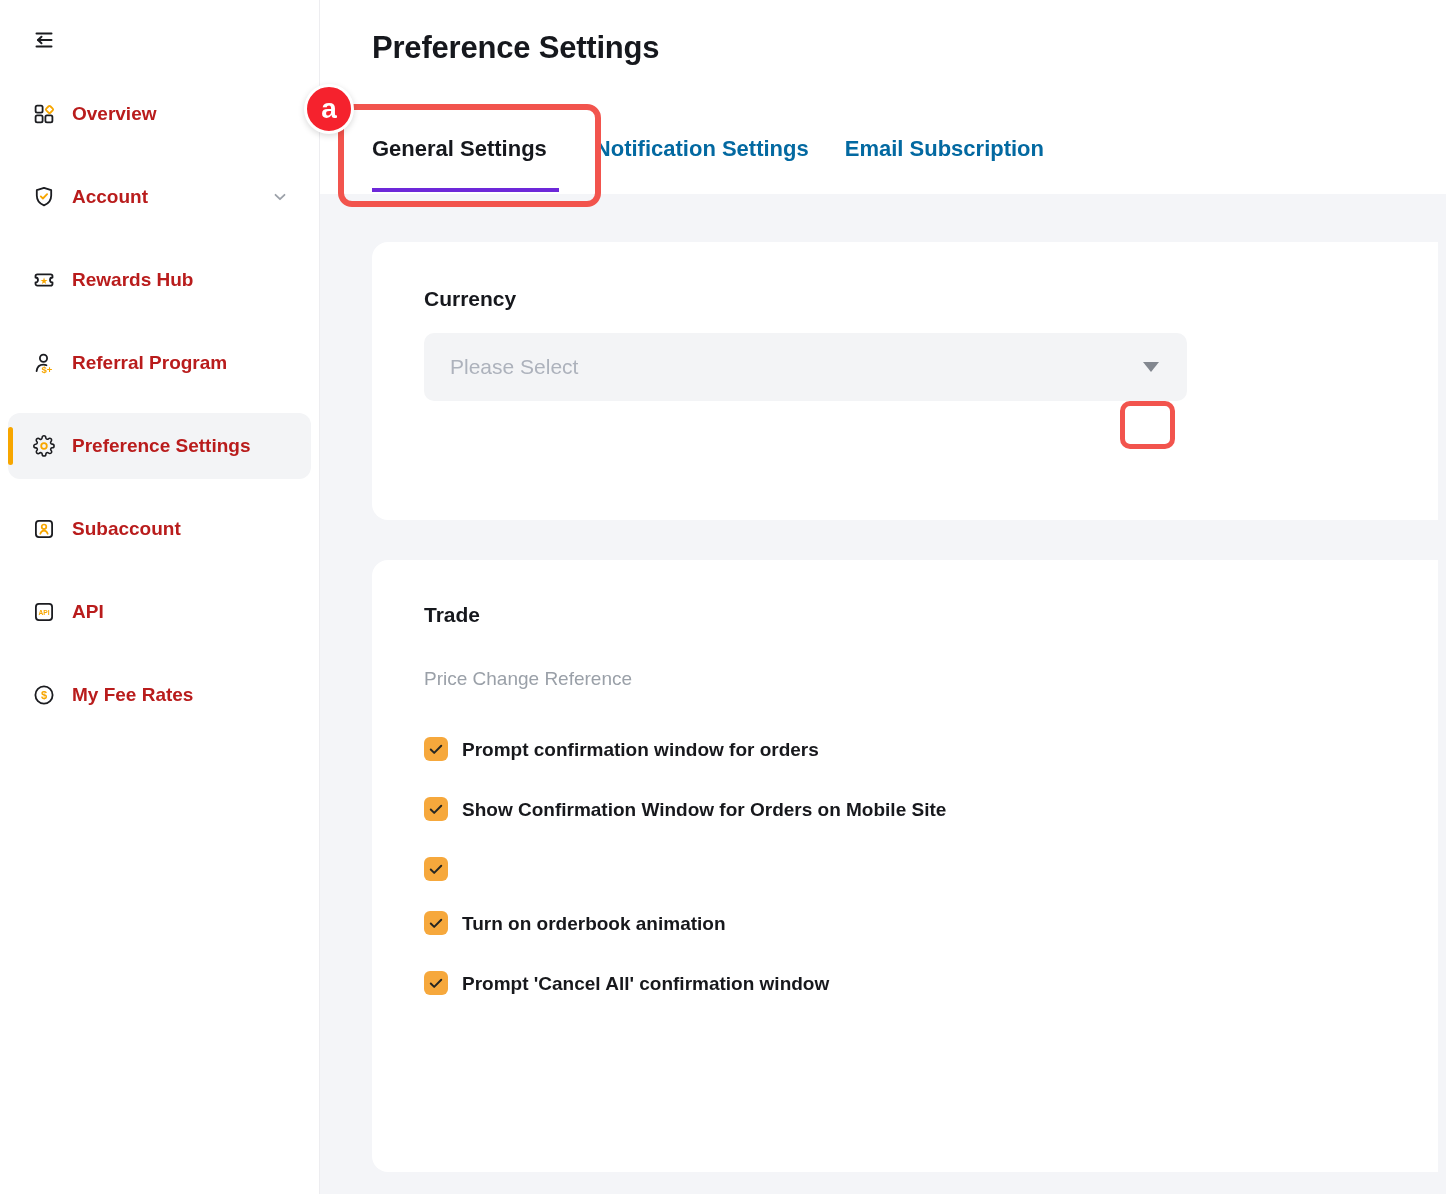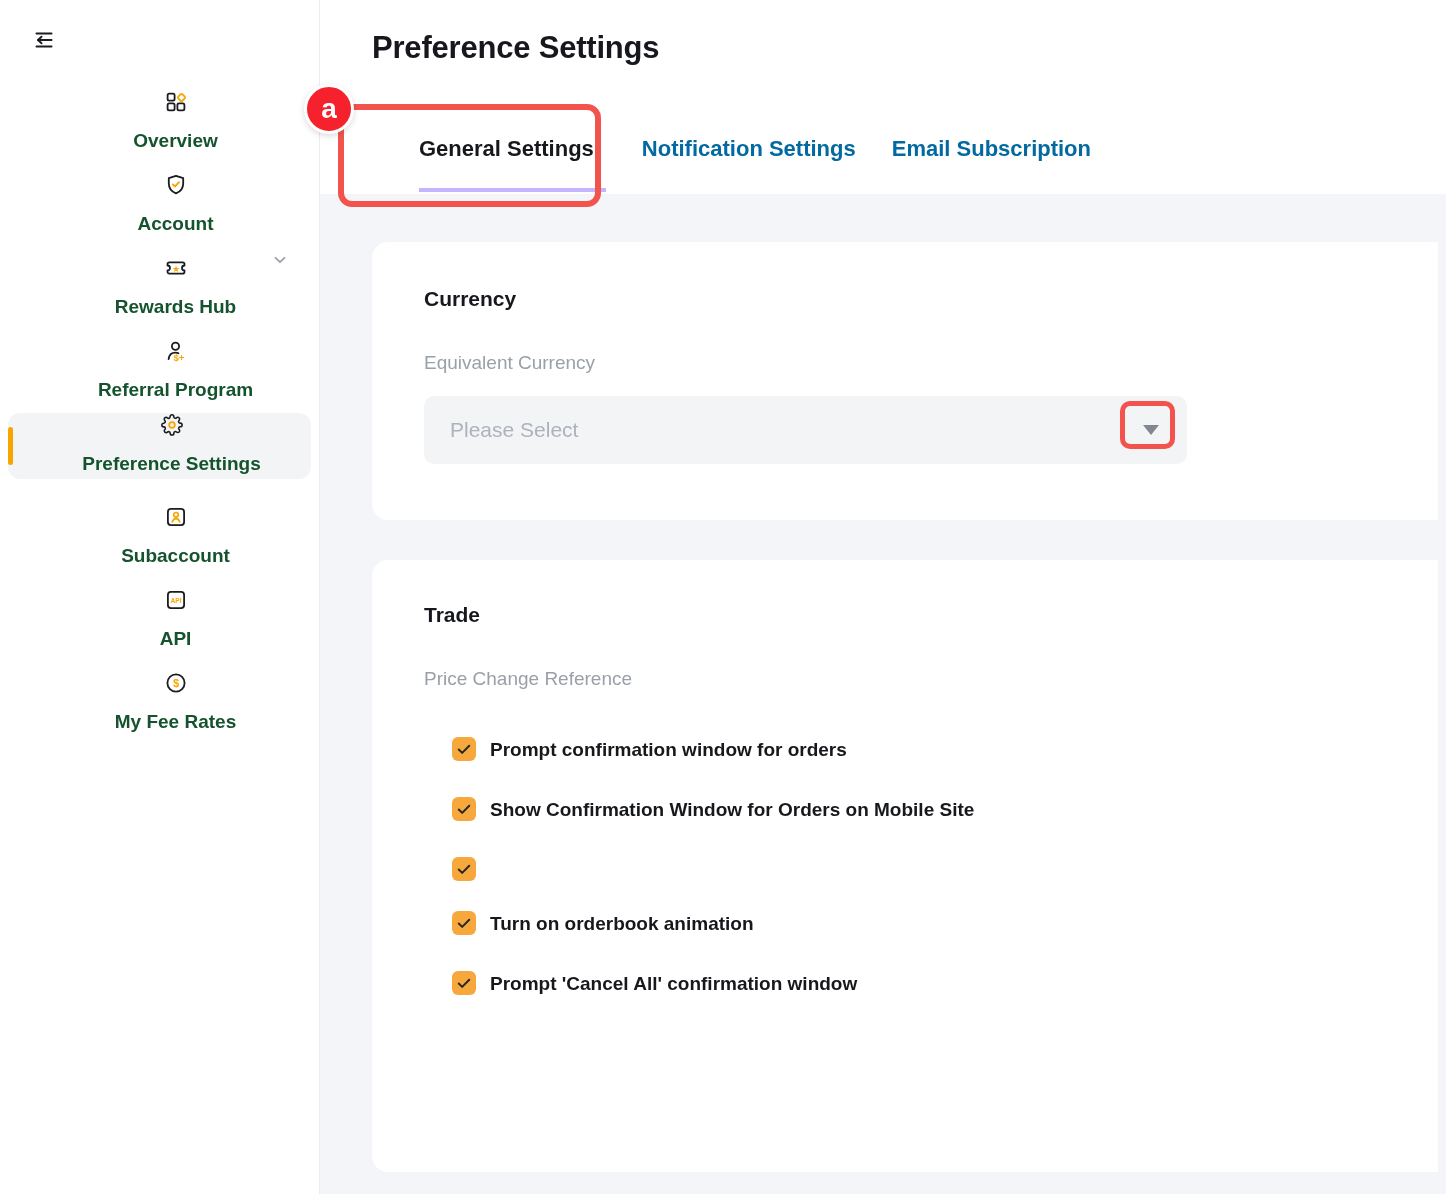--- a/index.html
+++ b/index.html
@@ -31,23 +31,22 @@
   .side-nav { margin-top: 38px; }
   .nav-item {
     height: 48px;
     margin-bottom: 35px;
     display: flex;
     align-items: center;
     gap: 16px;
     padding-left: 32px;
     font-size: 19px;
     font-weight: 600;
-    color: #14532d;
+    color: #b91c1c;
     cursor: pointer;
-    flex-direction: column;
   }
   .nav-item .ico { width: 24px; height: 24px; flex: 0 0 24px; display: flex; align-items: center; justify-content: center; }
   .nav-item.active {
     background: #f3f4f6;
     border-radius: 12px;
     margin: -9px 8px 26px 8px;
     height: 66px;
     padding-left: 24px;
     position: relative;
   }
@@ -79,23 +78,22 @@
     font-size: 22px;
     font-weight: 700;
     color: #0369a1;
     line-height: 26px;
     padding-bottom: 26px;
     cursor: pointer;
     white-space: nowrap;
   }
   .tab.active {
     color: #16181d;
-    border-bottom: 4px solid #c4b5fd;
+    border-bottom: 4px solid #6d28d9;
     padding-right: 12px;
-    margin-left: 47px;
   }
 
   .content {
     flex: 1;
     background: #f4f5f8;
     padding: 48px 8px 0 52px;
   }
   .card {
     background: #ffffff;
     border-radius: 16px 0 0 16px;
@@ -133,21 +131,20 @@
     border-top: 10px solid #82878f;
   }
   .select.arrow-inset .dropdown-arrow-icon { margin-right: 12px; }
 
   .check-list { margin-top: 42px; }
   .check-row {
     display: flex;
     align-items: flex-start;
     gap: 14px;
     margin-bottom: 25px;
-    margin-left: 28px;
   }
   .checkbox {
     width: 24px; height: 24px;
     flex: 0 0 24px;
     margin-top: 5px;
     border-radius: 6px;
     background: #f6a83c;
     display: flex;
     align-items: center;
     justify-content: center;
@@ -311,21 +308,20 @@
         <div class="tab active">General Settings</div>
         <div class="tab">Notification Settings</div>
         <div class="tab">Email Subscription</div>
       </div>
     </div>
 
     <div class="content">
 
       <section class="card currency-card">
         <h2 class="section-heading">Currency</h2>
-        <div class="field-label">Equivalent Currency</div>
         <div class="select">
           <span class="select-value placeholder">Please Select</span>
           <span class="dropdown-arrow-icon"></span>
         </div>
       </section>
 
       <section class="card trade-card">
         <h2 class="section-heading">Trade</h2>
         <div class="field-label">Price Change Reference</div>
 

